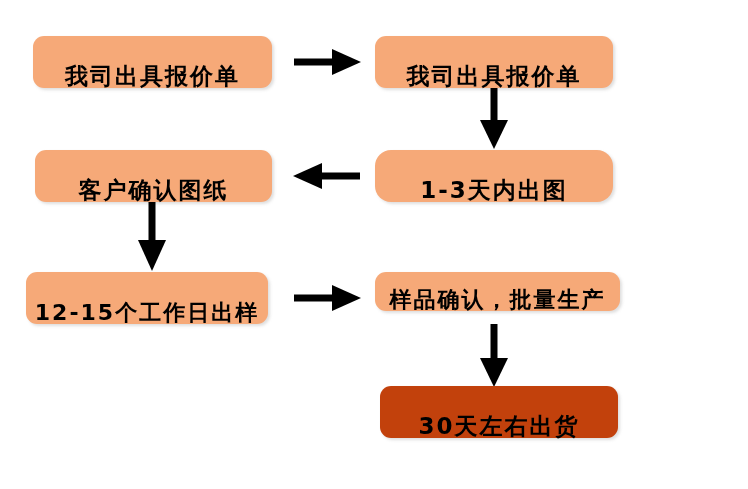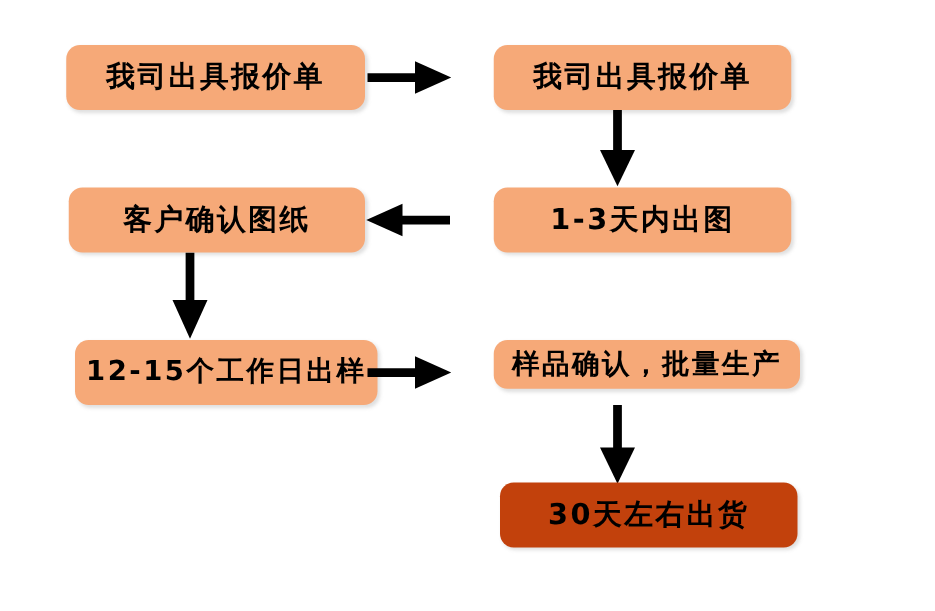--- a/index.html
+++ b/index.html
@@ -15,40 +15,39 @@
     width: 748px;
     height: 489px;
     background: #ffffff;
     overflow: hidden;
   }
   .node {
     position: absolute;
     box-sizing: border-box;
     border-radius: 11px;
     display: flex;
-    align-items: center;
+    align-items: flex-end;
     justify-content: center;
     color: #000000;
     font-weight: bold;
     letter-spacing: 2px;
     white-space: nowrap;
     text-align: center;
     box-shadow: 2px 2px 3px rgba(150,150,150,0.30);
-    margin-left: 20px;
   }
   .node-text {
     display: block;
     line-height: 1;
   }
   
   #node-quote        { left: 33px;  top: 36px;  width: 239px; height: 52px; font-size: 23px; }
   #node-confirm-quote{ left: 375px; top: 36px;  width: 238px; height: 52px; font-size: 23px; }
   #node-confirm-draw { left: 35px;  top: 150px; width: 237px; height: 52px; font-size: 23px; }
-  #node-drawing-time { left: 375px; top: 150px; width: 238px; height: 52px; font-size: 23px; }
-  #node-sample-days  { left: 40px;  top: 272px; width: 242px; height: 52px; font-size: 22px; }
+  #node-drawing-time { left: 375px; top: 150px; width: 238px; height: 52px; font-size: 23px; border-radius: 16px; }
+  #node-sample-days  { left: 26px;  top: 272px; width: 242px; height: 52px; font-size: 22px; }
   #node-mass-prod    { left: 375px; top: 272px; width: 245px; height: 39px; font-size: 22px; }
   #node-shipping     { left: 380px; top: 386px; width: 238px; height: 52px; font-size: 23px; }
 
   
   .arrow { position: absolute; }
   .arrow svg { display: block; }
 
   #arrow-quote-to-confirm   { left: 292px; top: 47px;  }
   #arrow-confirm-to-drawing { left: 478px; top: 88px;  }
   #arrow-drawing-to-review  { left: 292px; top: 161px; }

